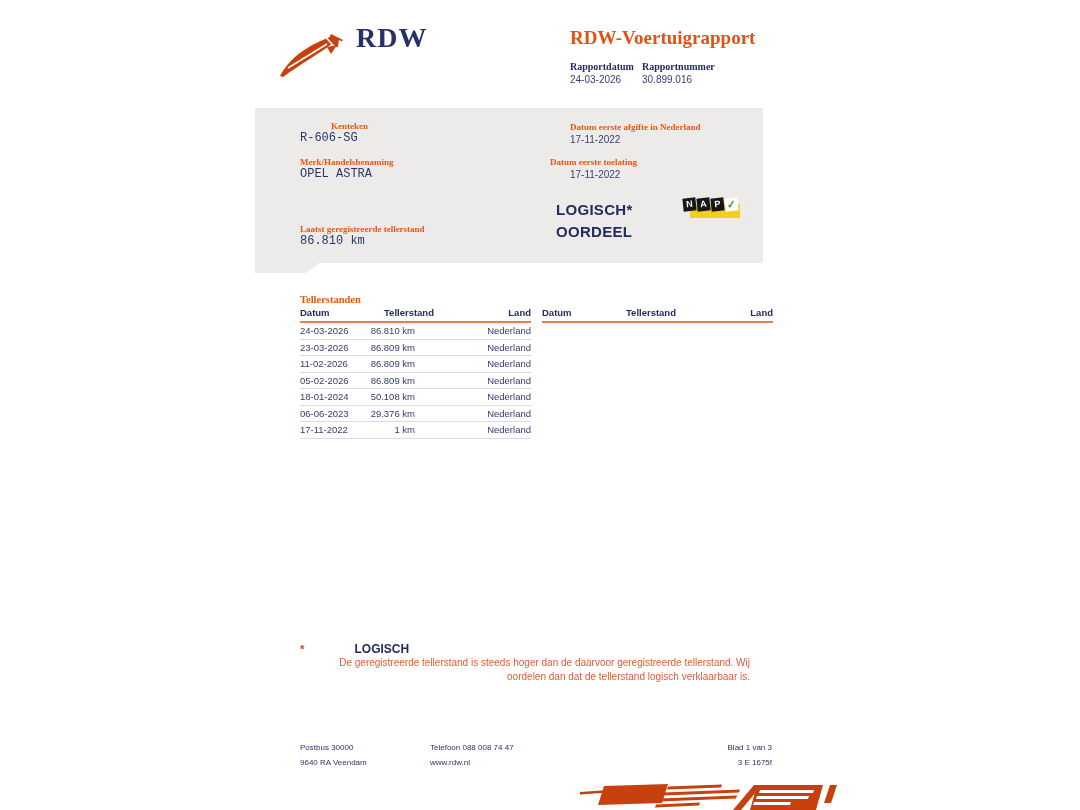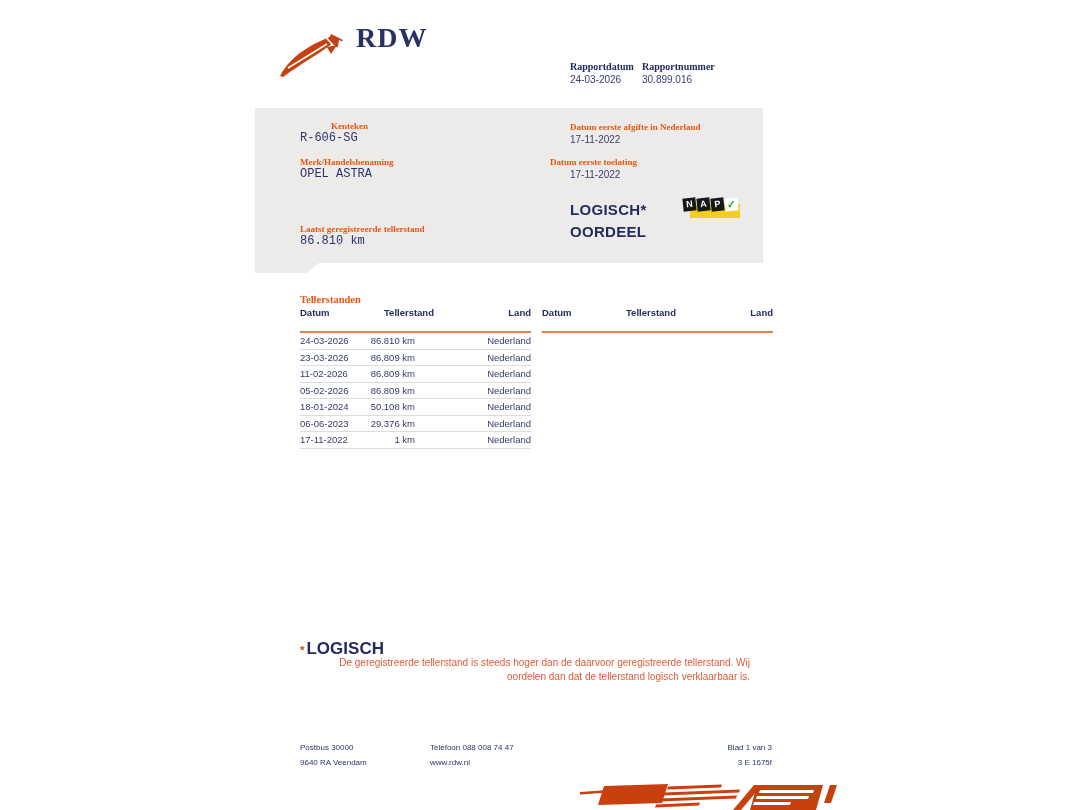--- a/index.html
+++ b/index.html
@@ -26,29 +26,29 @@
   .nap{width:58px;height:24px;}
   .nap-bar{position:absolute;left:7px;top:7px;width:50px;height:14px;background:#F2CF1C;}
   .nap-sq{position:absolute;top:1px;width:13px;height:13px;background:#17171A;color:#fff;
           font-weight:700;font-size:9px;line-height:13px;text-align:center;transform:rotate(-6deg);}
   .nap-sq.check{background:#fff;color:#3FA535;font-size:11px;}
 
   
   .tbl-title{font-family:"Liberation Serif",serif;font-weight:700;font-size:10.5px;color:#E8570F;}
   .tbl{width:231px;}
   .thead{display:grid;grid-template-columns:70px 45px 1fr;border-bottom:2px solid #E87E4C;
-         padding-bottom:13px;gap:14px;}
+         padding-bottom:3px;gap:14px;}
   .thead span{font-weight:700;font-size:9.5px;color:#232C5F;}
   .trow{display:grid;grid-template-columns:70px 45px 1fr;border-bottom:1px solid #DCDCDC;
         height:15.5px;align-items:center;}
   .trow span{font-size:9.5px;color:#333B6E;}
   .c-right{text-align:right;}
 
   
-  .fn-title{font-weight:700;font-size:17px;color:#232C5F;}
+  .fn-title{font-weight:700;font-size:12px;color:#232C5F;margin-left:48px;}
   .fn-star{color:#C8441C;font-weight:700;font-size:11.5px;margin-right:2px;}
   .fn-body{font-size:10px;line-height:14px;color:#DE5B39;width:450px;text-align:right;}
 
   
   .ft{font-size:8px;color:#2A356B;line-height:15px;}
 </style>
 </head>
 <body>
 
 <div class="page">
@@ -57,41 +57,42 @@
     <path d="M1,45 C6,35 16,24 30,16 C40,10 50,6 55,5 L57.5,9 C52,14 44,19.5 36,24.5 C25,31.5 12,40 4,46 Z" fill="#C8400E"></path>
     <path d="M9,37 L48,13" stroke="#fff" stroke-width="1.6" fill="none"></path>
     <path d="M24,34 L52,17.5" stroke="#fff" stroke-width="1.3" fill="none"></path>
     <path d="M52,3 L64,9 L58,16.5 L49,9.5 Z" fill="#C8400E"></path>
     <path d="M47,6.5 L57,17.5" stroke="#fff" stroke-width="1.6" fill="none"></path>
     <path d="M60,9 L68,13 L59,14.5 Z" fill="#fff"></path>
     <path d="M48,16 L58,14 L52,23 Z" fill="#C8400E"></path>
   </svg>
   <div class="abs rdw-wordmark" style="left:356px;top:22px;">RDW</div>
 
+  <div class="abs doc-title" style="left:570px;top:27px;">RDW-Voertuigrapport</div>
   <div class="abs meta-label" style="left:570px;top:61px;">Rapportdatum</div>
   <div class="abs meta-label" style="left:642px;top:61px;">Rapportnummer</div>
   <div class="abs meta-value" style="left:570px;top:74px;">24-03-2026</div>
   <div class="abs meta-value" style="left:642px;top:74px;">30.899.016</div>
 
   <div class="abs panel" style="left:255px;top:108px;width:508px;height:155px;"></div>
   <div class="abs panel-tab" style="left:255px;top:263px;width:64px;height:10px;"></div>
 
   <div class="abs f-label" style="left:300px;top:121px;padding-left:31px;">Kenteken</div>
   <div class="abs f-value-big" style="left:300px;top:131px;">R-606-SG</div>
   <div class="abs f-label" style="left:300px;top:157px;">Merk/Handelsbenaming</div>
   <div class="abs f-value-big" style="left:300px;top:167px;">OPEL ASTRA</div>
   <div class="abs f-label" style="left:300px;top:224px;">Laatst geregistreerde tellerstand</div>
   <div class="abs f-value-big" style="left:300px;top:234px;">86.810 km</div>
 
   <div class="abs f-label" style="left:570px;top:122px;">Datum eerste afgifte in Nederland</div>
   <div class="abs f-value-sm" style="left:570px;top:134px;">17-11-2022</div>
   <div class="abs f-label" style="left:550px;top:157px;">Datum eerste toelating</div>
   <div class="abs f-value-sm" style="left:570px;top:169px;">17-11-2022</div>
 
-  <div class="abs oordeel" style="left:570px;top:199px;">
+  <div class="abs oordeel" style="left:556px;top:199px;">
     <div>LOGISCH*</div>
     <div>OORDEEL</div>
   </div>
 
   <div class="abs nap" style="left:683px;top:197px;">
     <div class="nap-bar"></div>
     <div class="nap-sq" style="left:0px;">N</div>
     <div class="nap-sq" style="left:14px;">A</div>
     <div class="nap-sq" style="left:28px;">P</div>
     <div class="nap-sq check" style="left:42px;">✓</div>

